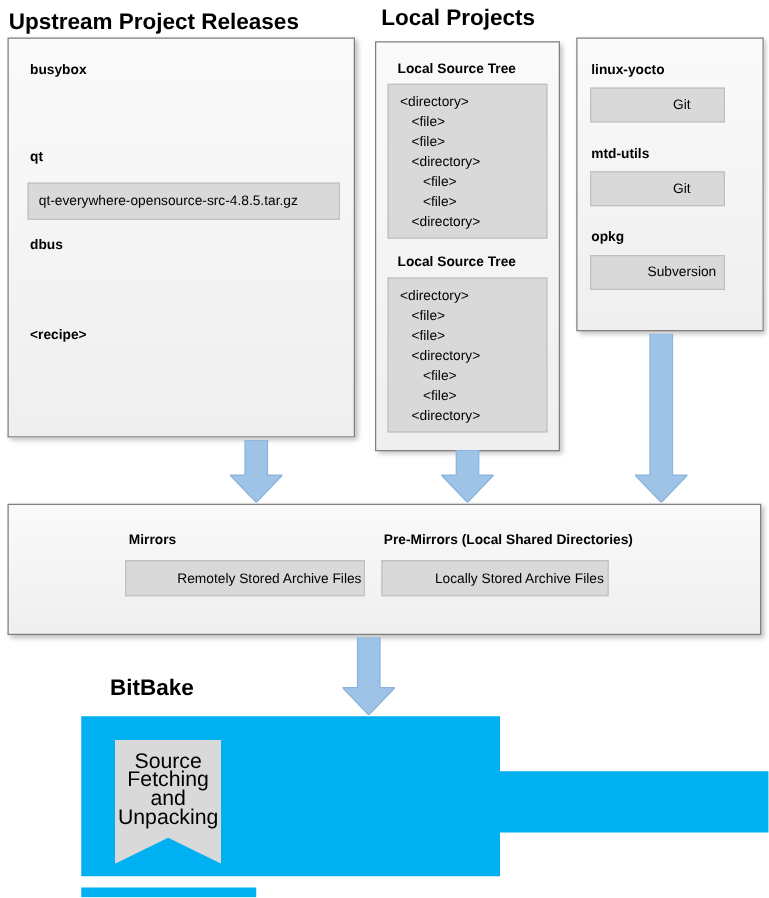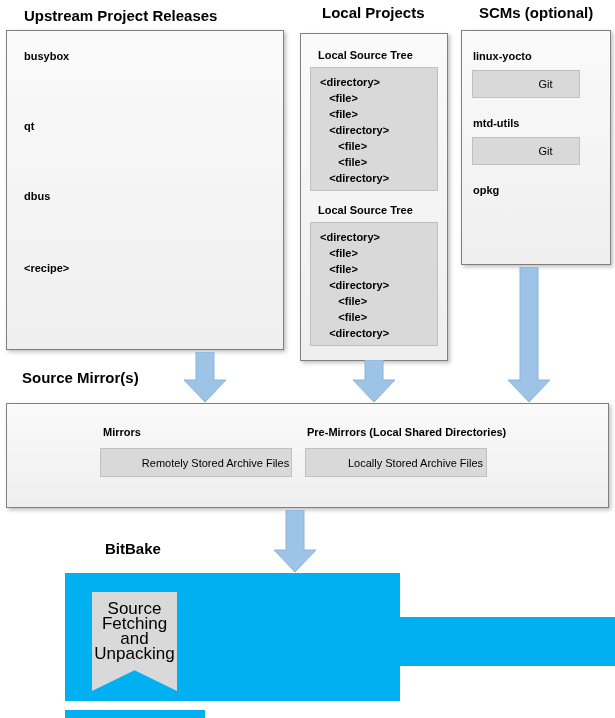--- a/index.html
+++ b/index.html
@@ -8,24 +8,23 @@
     width: 615px;
     height: 718px;
     background: #ffffff;
     font-family: "Liberation Sans", sans-serif;
     color: #000;
     overflow: hidden;
   }
   #canvas > div, #canvas > svg { position: absolute; }
 
   .sec-title {
-    font-size: 15px;
+    font-size: 18px;
     font-weight: bold;
     white-space: nowrap;
-    margin-left: 17px;
   }
   .sub-label {
     font-size: 11px;
     font-weight: bold;
     white-space: nowrap;
   }
   .obox {
     background: linear-gradient(180deg, #fafafa 0%, var(--outer-fill) 100%);
     border: 1px solid var(--border);
     box-shadow: 2px 2px 4px rgba(0,0,0,0.25);
@@ -40,21 +39,20 @@
     align-items: center;
   }
   .gbox.left   { justify-content: flex-start; padding-left: 8px; }
   .gbox.center { justify-content: center; text-align: center; padding-left: 39px; }
   .multiline   { white-space: pre-line; line-height: 14px; }
   .tree {
     flex-direction: column;
     align-items: flex-start;
     justify-content: flex-start;
     padding: 6px 0 16px 9px;
-    font-weight: bold;
   }
   .tree-line {
     white-space: pre;
     font-size: 11px;
     line-height: 16px;
   }
   .arrow polygon {
     fill: var(--arrow-fill);
     stroke: var(--arrow-stroke);
     stroke-width: 1;
@@ -71,25 +69,25 @@
     box-sizing: border-box;
   }
 </style>
 </head>
 <body>
 
 <div id="canvas">
 
   <div class="sec-title" style="left:7px;top:7px">Upstream Project Releases</div>
   <div class="sec-title" style="left:305px;top:4px">Local Projects</div>
-  <div class="sec-title" style="left:462px;top:4px">SCMs (optional)</div>
 
   <div class="obox" style="left:6px;top:30px;width:278px;height:320px"></div>
   <div class="sub-label" style="left:24px;top:50px">busybox</div>
   <div class="sub-label" style="left:24px;top:120px">qt</div>
+  <div class="gbox left" style="left:22px;top:146px;width:250px;height:30px">qt-everywhere-opensource-src-4.8.5.tar.gz</div>
   <div class="sub-label" style="left:24px;top:190px">dbus</div>
   <div class="sub-label" style="left:24px;top:262px">&lt;recipe&gt;</div>
 
   <div class="obox" style="left:300px;top:33px;width:148px;height:328px"></div>
   <div class="sub-label" style="left:318px;top:49px">Local Source Tree</div>
   <div class="gbox tree" style="left:310px;top:67px;width:128px;height:124px">
     <div class="tree-line">&lt;directory&gt;</div>
     <div class="tree-line">   &lt;file&gt;</div>
     <div class="tree-line">   &lt;file&gt;</div>
     <div class="tree-line">   &lt;directory&gt;</div>
@@ -107,32 +105,32 @@
     <div class="tree-line">      &lt;file&gt;</div>
     <div class="tree-line">   &lt;directory&gt;</div>
   </div>
 
   <div class="obox" style="left:461px;top:30px;width:150px;height:235px"></div>
   <div class="sub-label" style="left:473px;top:50px">linux-yocto</div>
   <div class="gbox center" style="left:472px;top:70px;width:108px;height:28px">Git</div>
   <div class="sub-label" style="left:473px;top:117px">mtd-utils</div>
   <div class="gbox center" style="left:472px;top:137px;width:108px;height:28px">Git</div>
   <div class="sub-label" style="left:473px;top:184px">opkg</div>
+  <div class="gbox center" style="left:472px;top:204px;width:108px;height:28px">Subversion</div>
 
   <svg class="arrow" style="left:184px;top:352px" width="42" height="50">
     <polygon points="12,0 30,0 30,28 42,28 21,50 0,28 12,28"></polygon>
   </svg>
   <svg class="arrow" style="left:353px;top:360px" width="42" height="42">
     <polygon points="12,0 30,0 30,20 42,20 21,42 0,20 12,20"></polygon>
   </svg>
   <svg class="arrow" style="left:508px;top:267px" width="42" height="135">
     <polygon points="12,0 30,0 30,113 42,113 21,135 0,113 12,113"></polygon>
   </svg>
 
-  <div class="sec-title" style="left:5px;top:369px">Source Mirror(s)</div>
   <div class="obox" style="left:6px;top:403px;width:603px;height:105px"></div>
   <div class="sub-label" style="left:103px;top:426px">Mirrors</div>
   <div class="gbox center" style="left:100px;top:448px;width:192px;height:29px">Remotely Stored Archive Files</div>
   <div class="sub-label" style="left:307px;top:426px">Pre-Mirrors (Local Shared Directories)</div>
   <div class="gbox center" style="left:305px;top:448px;width:182px;height:29px">Locally Stored Archive Files</div>
 
   <svg class="arrow" style="left:274px;top:510px" width="42" height="62">
     <polygon points="12,0 30,0 30,40 42,40 21,62 0,40 12,40"></polygon>
   </svg>
 

